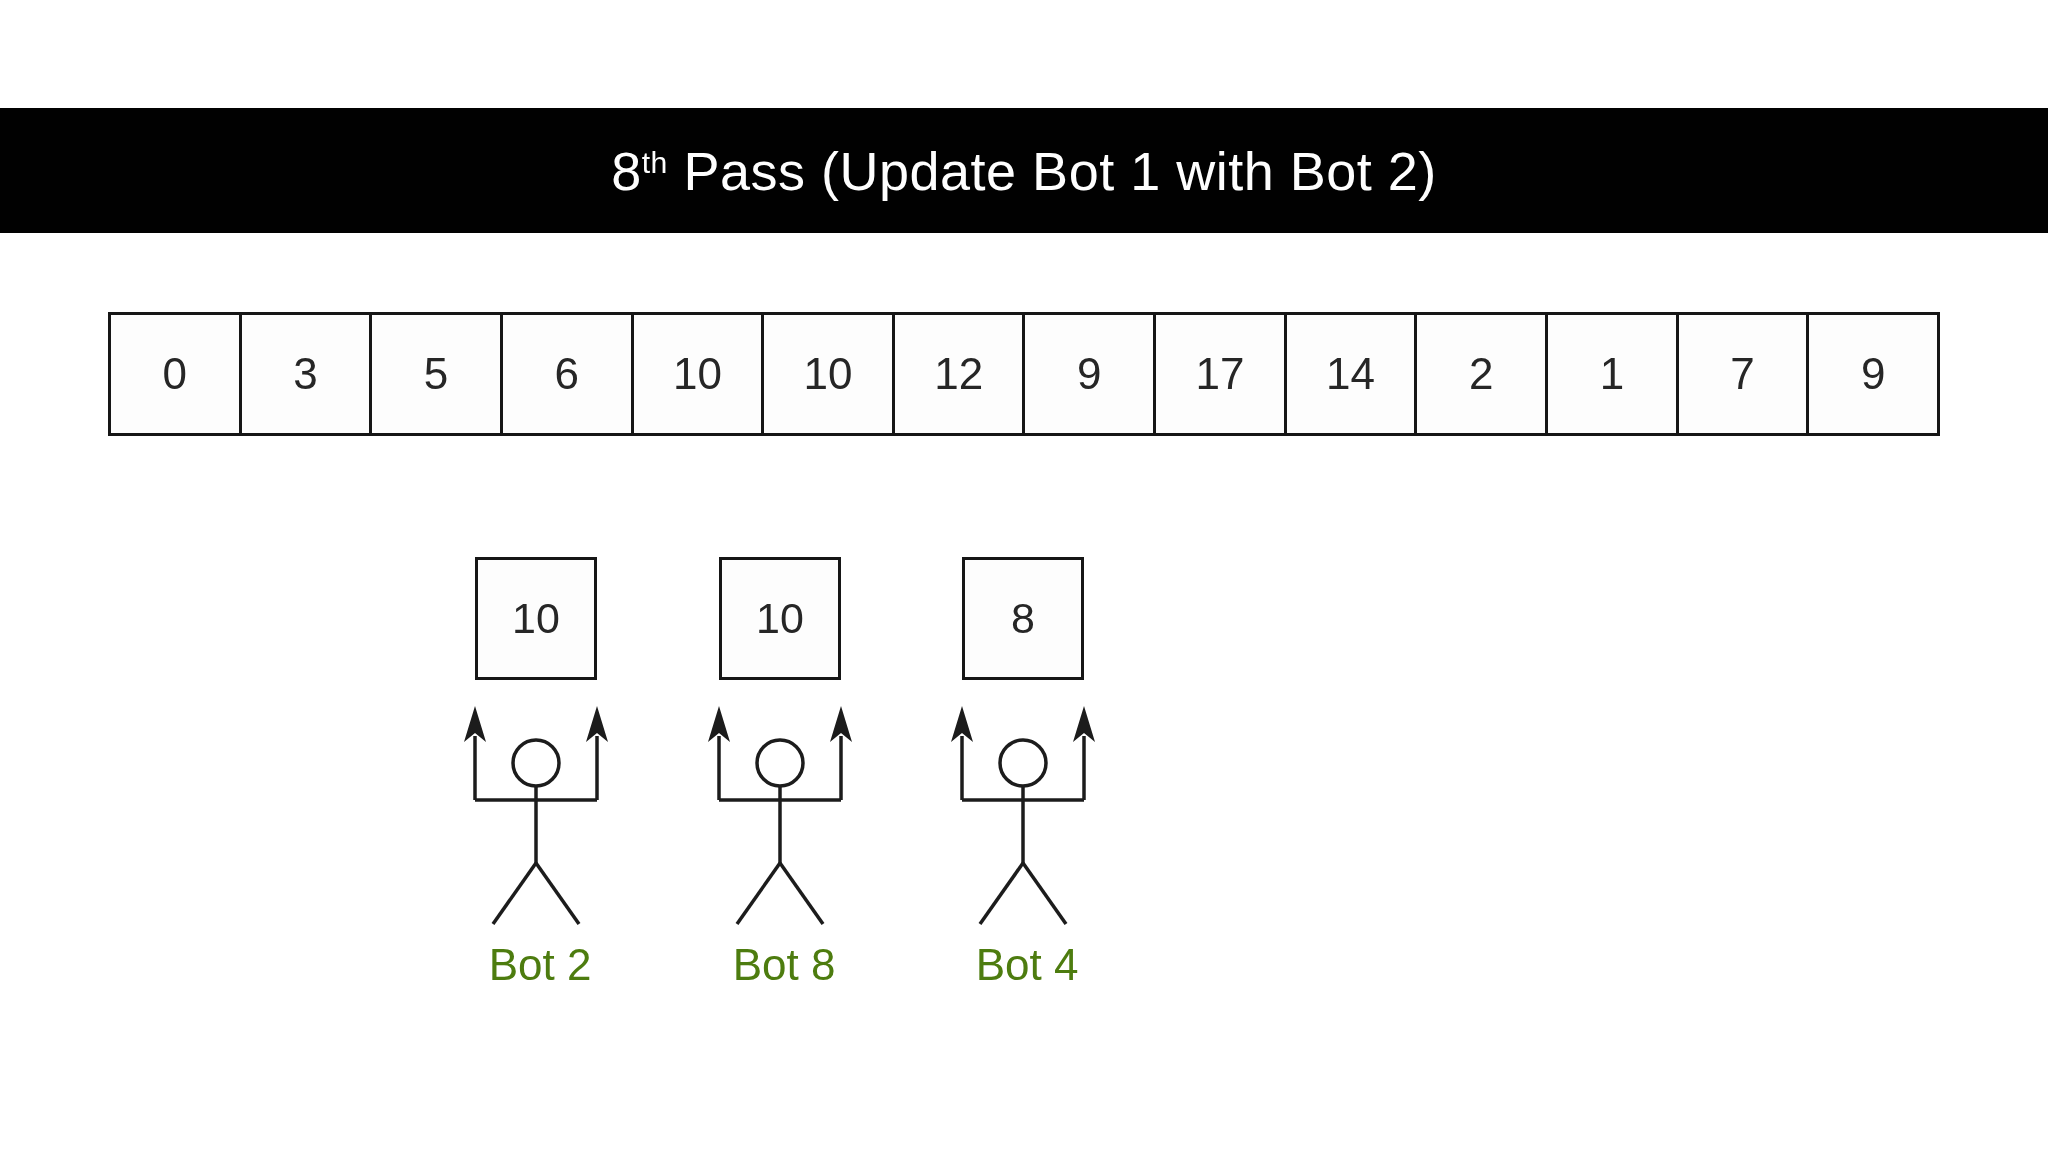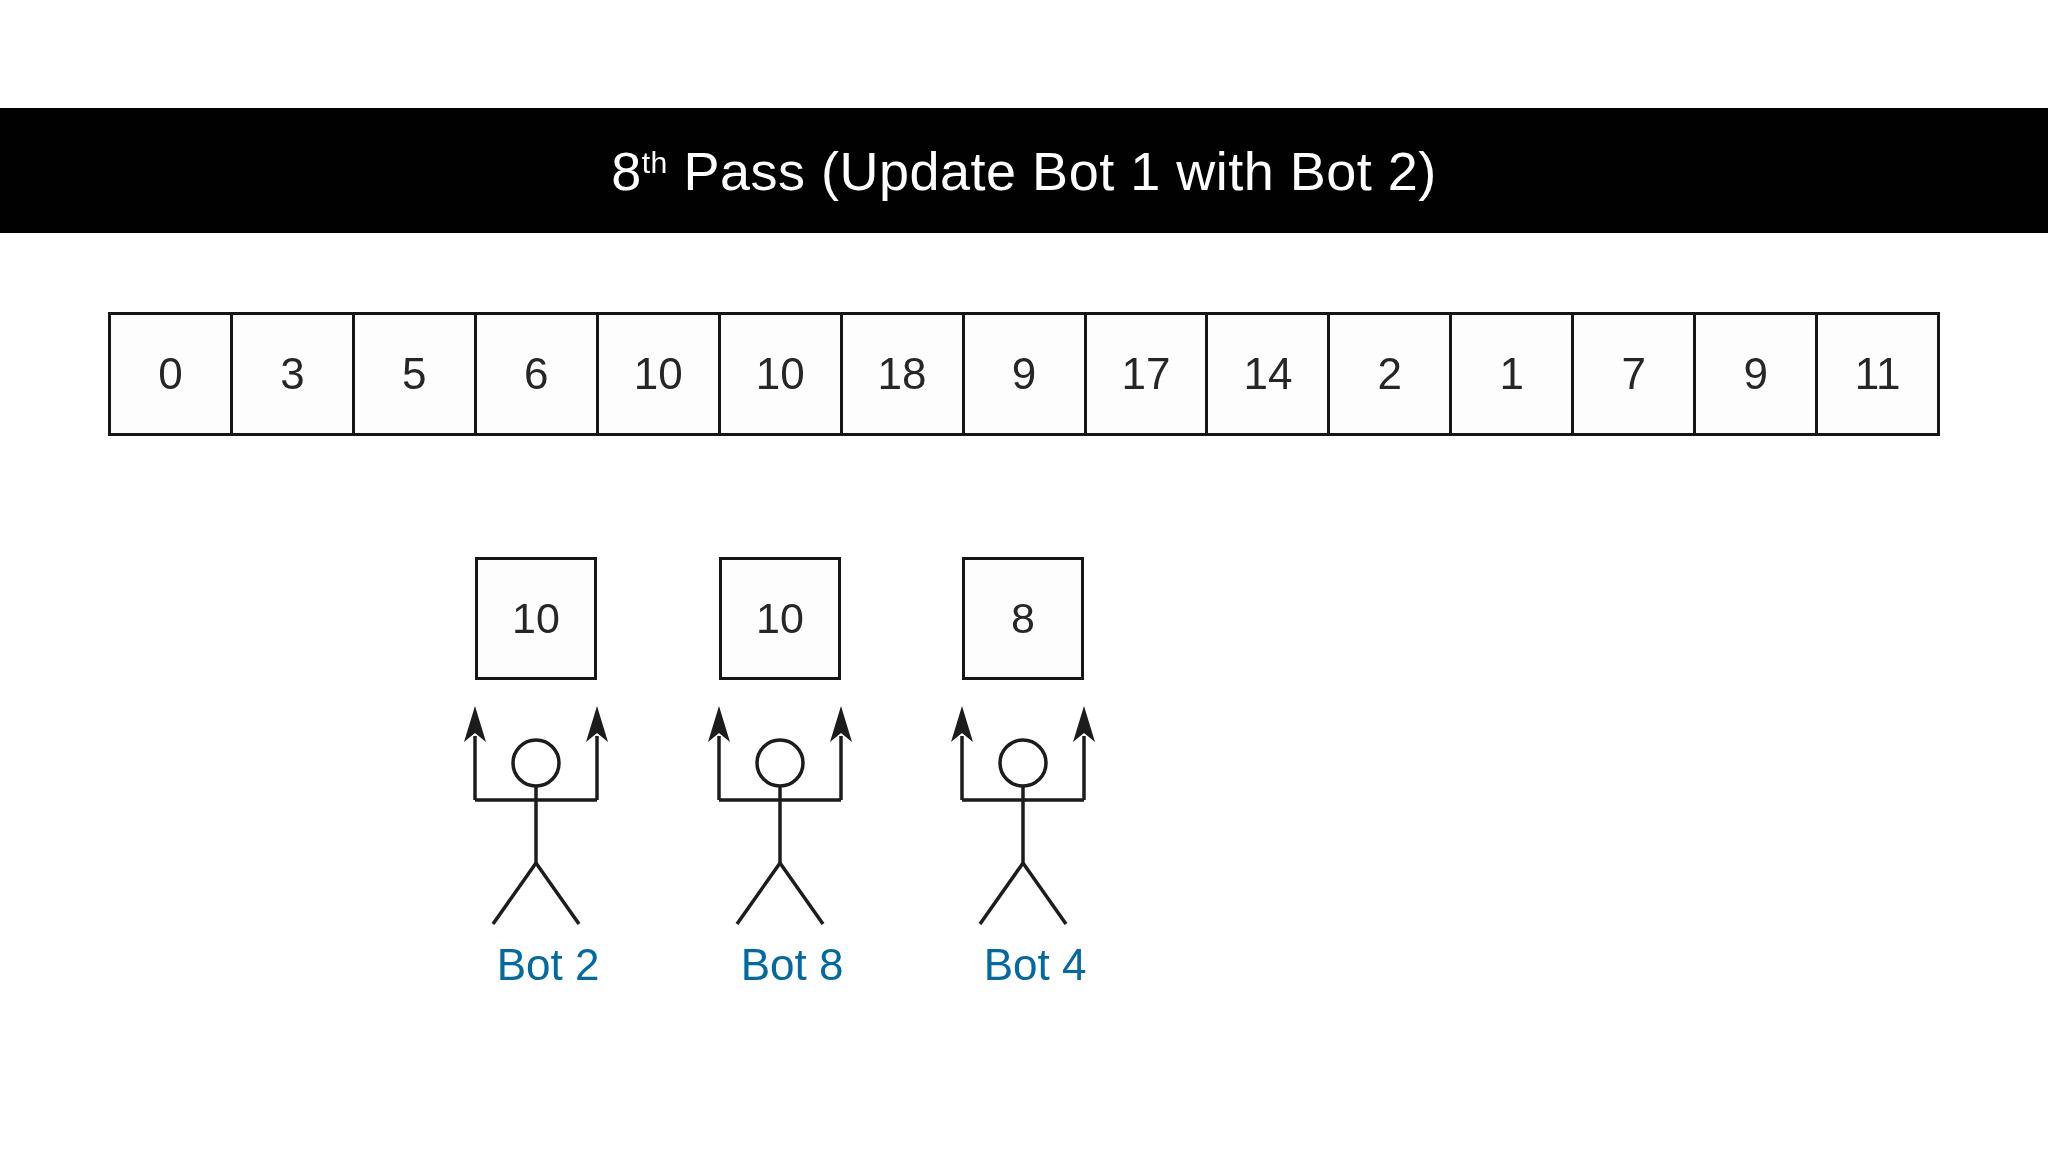--- a/index.html
+++ b/index.html
@@ -79,52 +79,51 @@
     font-size: 43px;
     color: #262626;
   }
   .figure-svg {
     position: absolute;
     left: 0; top: 145px;
     width: 160px; height: 230px;
   }
   .bot-label {
     position: absolute;
-    left: 12px; top: 383px;
+    left: 4px; top: 383px;
     width: 160px;
     text-align: center;
     font-size: 44px;
-    color: #0369a1;
+    color: #4d7c0f;
   }
 </style>
 </head>
 <body>
 
 <div id="canvas">
 
   <div class="banner">
     <div class="banner-title"><span>8</span><sup class="ordinal">th</sup><span> Pass (Update Bot 1 with Bot 2)</span></div>
   </div>
 
   <div class="array-row">
     <div class="array-cell">0</div>
     <div class="array-cell">3</div>
     <div class="array-cell">5</div>
     <div class="array-cell">6</div>
     <div class="array-cell">10</div>
     <div class="array-cell">10</div>
-    <div class="array-cell">18</div>
+    <div class="array-cell">12</div>
     <div class="array-cell">9</div>
     <div class="array-cell">17</div>
     <div class="array-cell">14</div>
     <div class="array-cell">2</div>
     <div class="array-cell">1</div>
     <div class="array-cell">7</div>
     <div class="array-cell">9</div>
-    <div class="array-cell">11</div>
   </div>
 
   <div class="bot-group pos-0">
     <div class="value-box">10</div>
     <svg class="figure-svg" viewBox="0 0 160 230">
       <g stroke="#1c1c1c" stroke-width="3.5" fill="none">
         <line x1="19" y1="98" x2="19" y2="34"></line>
         <line x1="141" y1="98" x2="141" y2="34"></line>
         <line x1="19" y1="98" x2="141" y2="98"></line>
         <circle cx="80" cy="61" r="23"></circle>

